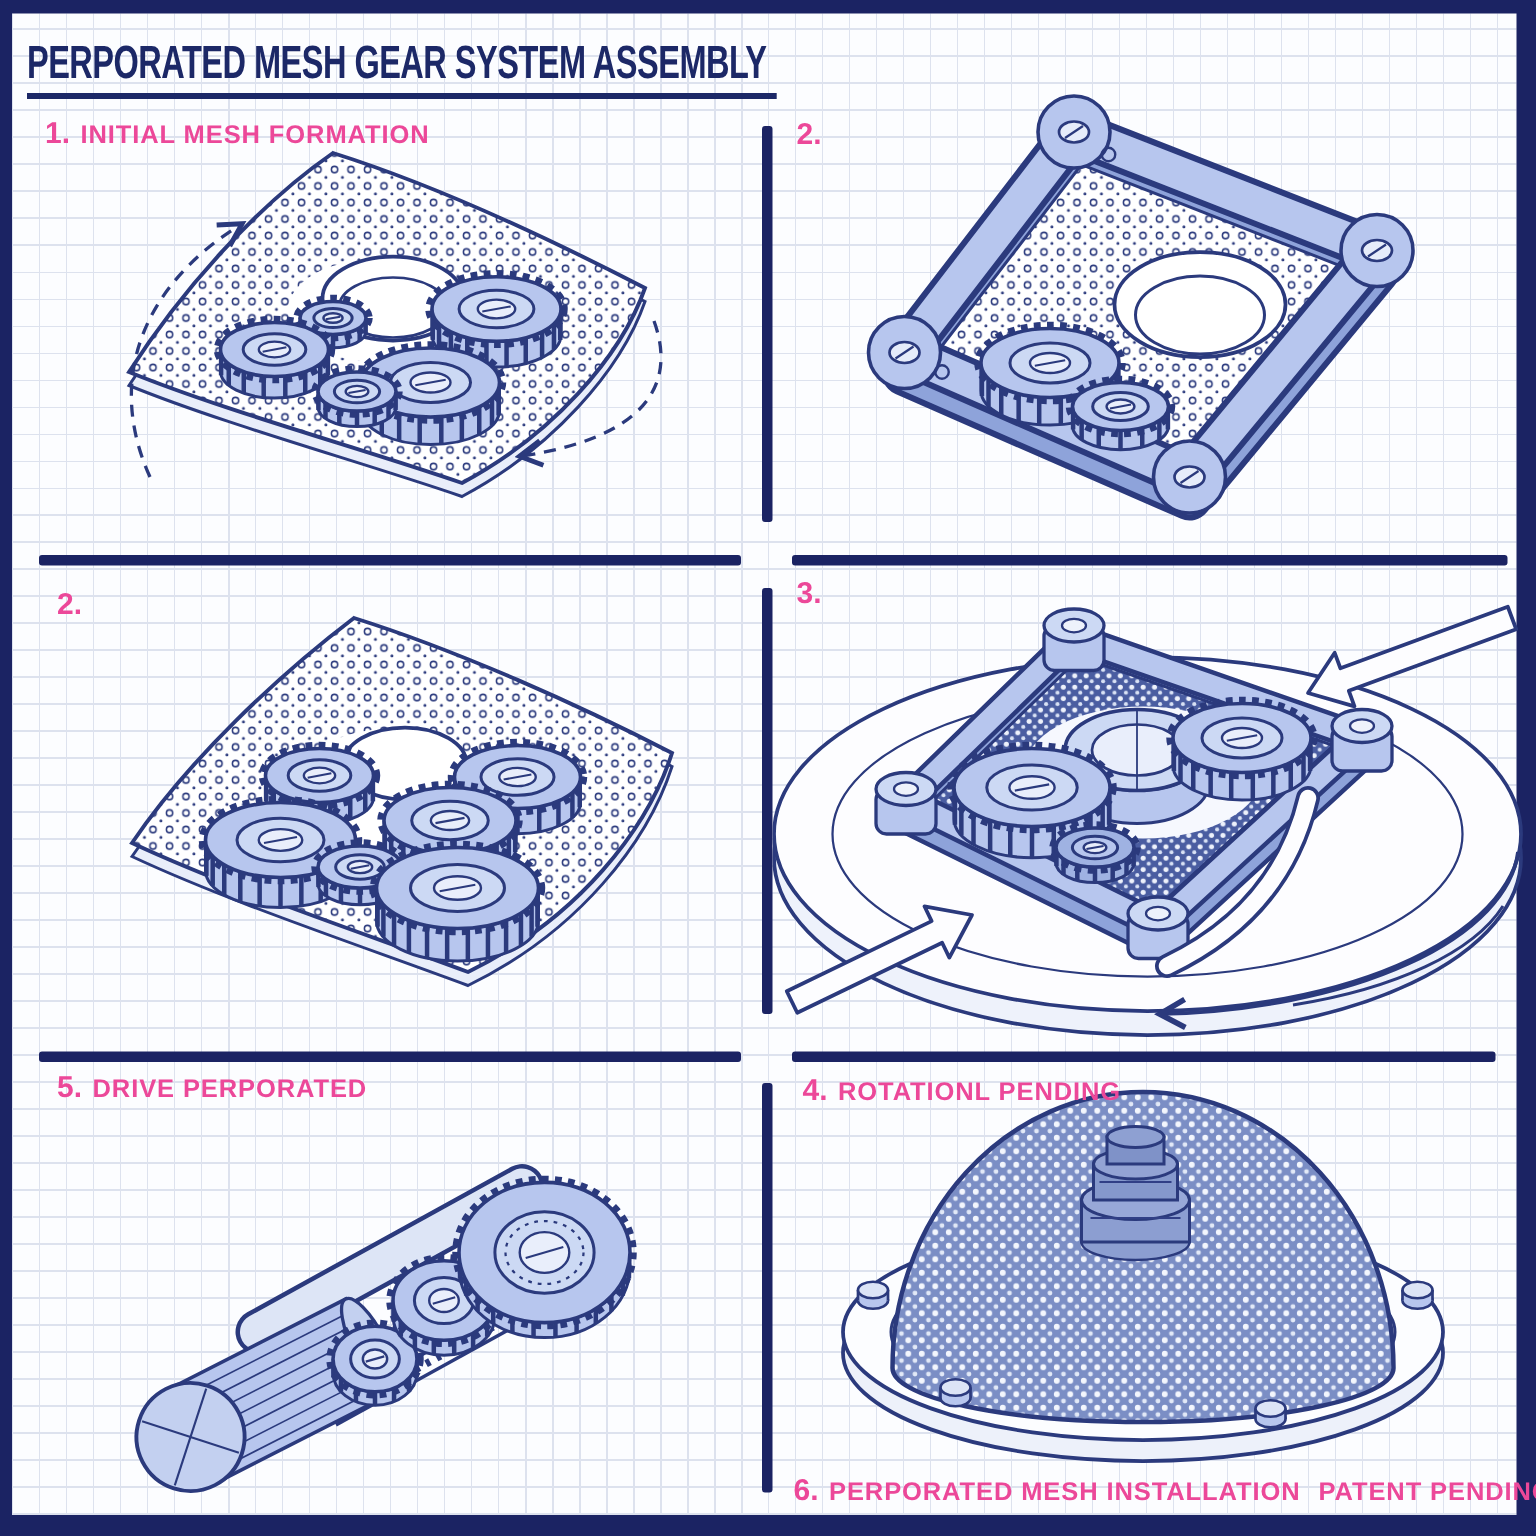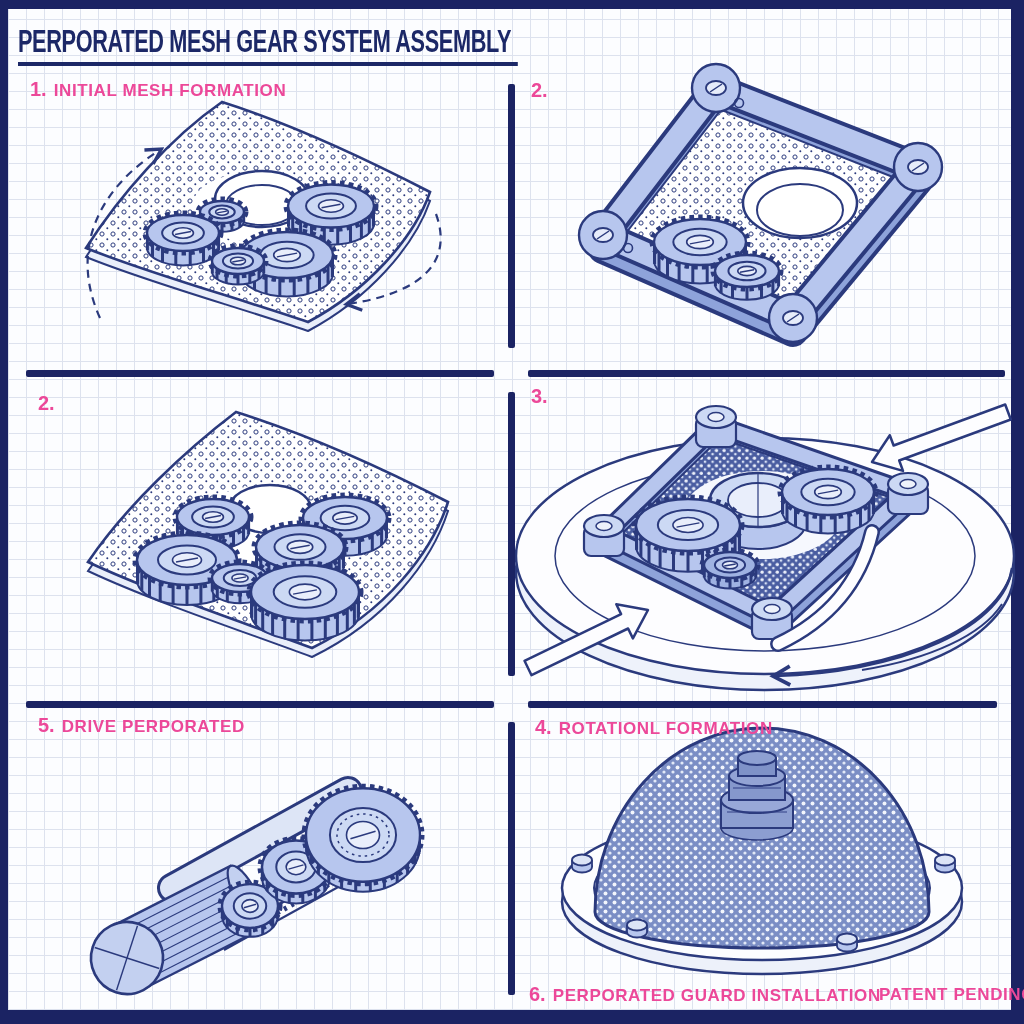--- a/index.html
+++ b/index.html
@@ -58,24 +58,24 @@
 <div class="plabel" style="left:38px;top:392px">
   <span class="num">2.</span>
 </div>
 <div class="plabel" style="left:531px;top:385px">
   <span class="num">3.</span>
 </div>
 <div class="plabel" style="left:38px;top:714px">
   <span class="num">5.</span><span class="lbl">DRIVE PERPORATED</span>
 </div>
 <div class="plabel" style="left:535px;top:716px">
-  <span class="num">4.</span><span class="lbl">ROTATIONL FORMATION</span>
+  <span class="num">4.</span><span class="lbl">ROTATIONL PENDING</span>
 </div>
 <div class="plabel" style="left:529px;top:983px">
-  <span class="num">6.</span><span class="lbl">PERPORATED GUARD INSTALLATION</span>
+  <span class="num">6.</span><span class="lbl">PERPORATED MESH INSTALLATION</span>
 </div>
 <div class="plabel" style="left:879px;top:985px">
   <span class="lbl">PATENT PENDING</span>
 </div>
 
 <svg id="svg1" class="panel-art" style="left:20px;top:70px" width="485" height="300" viewBox="20 70 485 300">
     <defs>
       <pattern id="meshL1" width="11" height="11" patternUnits="userSpaceOnUse">
         <circle cx="3" cy="3" r="2.1" fill="none" stroke="#2b3a7d" stroke-width="1"></circle>
         <circle cx="8.3" cy="8.3" r="1" fill="#2b3a7d"></circle>

